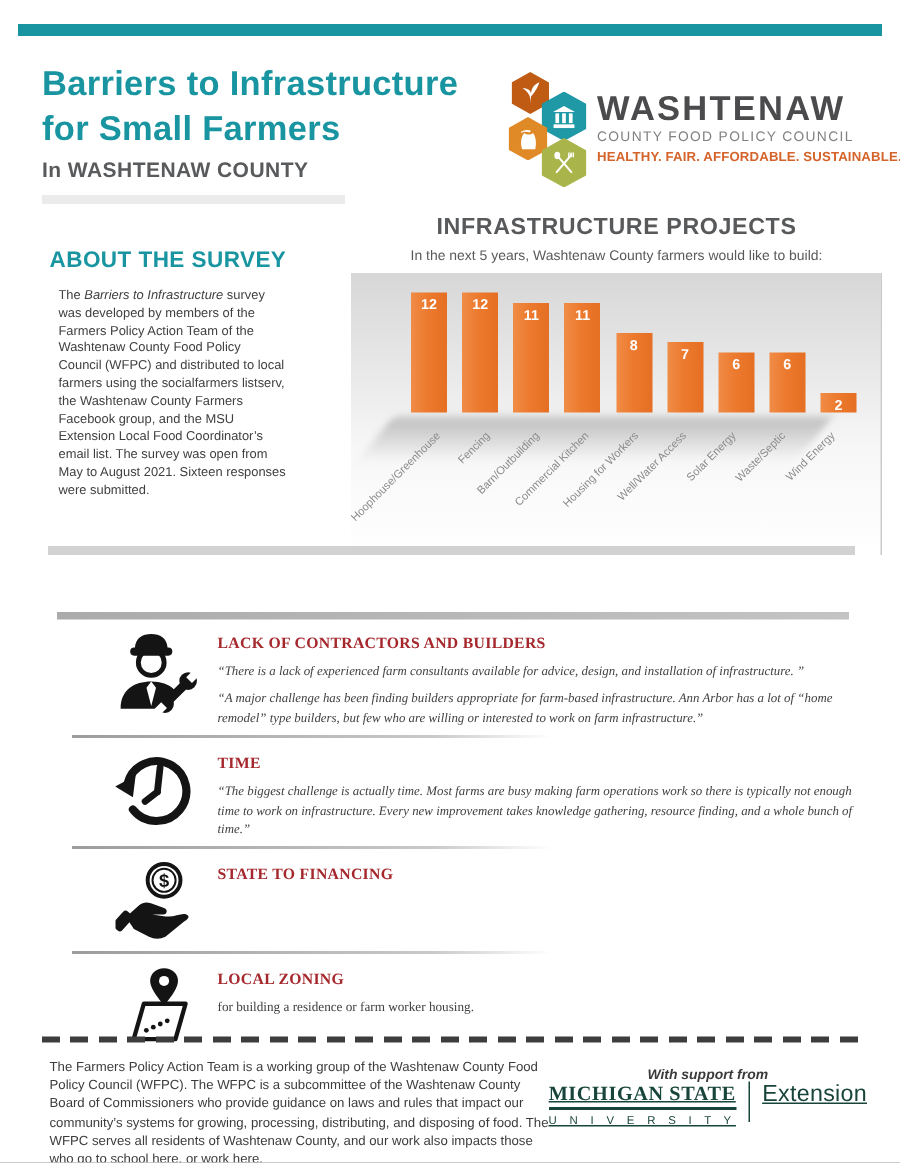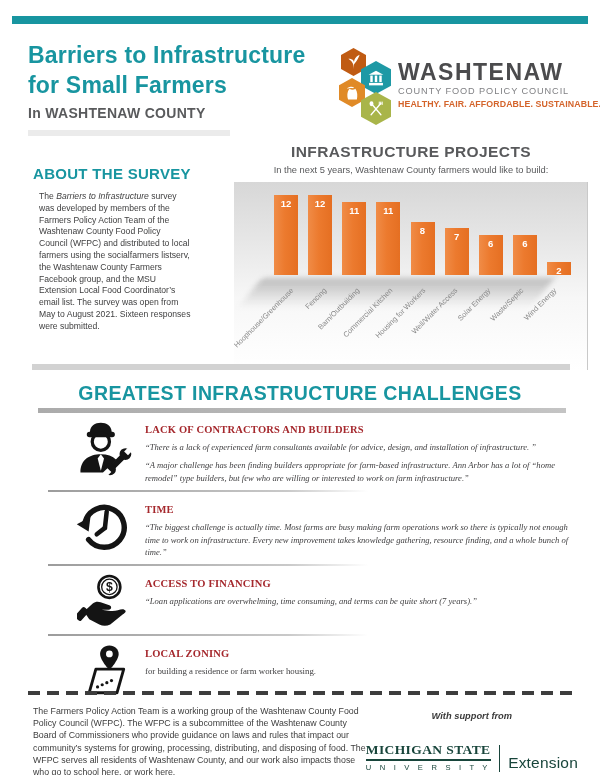--- a/index.html
+++ b/index.html
@@ -73,21 +73,21 @@
 
   
   .dashed-rule { position:absolute; top:691px; left:28px; width:546px; height:4px;
       background:repeating-linear-gradient(90deg,#3D3D3D 0 12px,transparent 12px 19px); }
 
   
   .footer { position:absolute; top:705px; left:33px; width:545px; display:flex; }
   .footer-text { width:338px; font-size:8.8px; line-height:12.2px; color:#3C3C3C; }
   .footer-right { flex:1; text-align:center; padding-top:6px; }
   .support { font-size:9.3px; font-style:italic; font-weight:bold; color:#3A3A3A; }
-  .msu { margin-top:21px; display:flex; align-items:flex-end; justify-content:center; gap:8px; color:#18453B; }
+  .msu { margin-top:0; display:flex; align-items:flex-start; justify-content:center; gap:8px; color:#18453B;text-decoration:underline; }
   .msu-left { text-align:center; }
   .msu-name { font-family:"Liberation Serif", serif; font-size:13.5px; font-weight:bold;
       letter-spacing:0.4px; border-bottom:2px solid #18453B; padding-bottom:1px; white-space:nowrap; }
   .msu-univ { font-size:7.6px; letter-spacing:3.2px; margin-top:2px; white-space:nowrap; }
   .msu-bar { width:1.5px; height:27px; background:#18453B; }
   .msu-ext { font-size:15.5px; color:#18453B; letter-spacing:0.2px; }
 </style>
 </head>
 <body>
 
@@ -190,21 +190,20 @@
           <div class="cat-label" style="left: calc(61.11% - 112px);">Well/Water Access</div>
           <div class="cat-label" style="left: calc(72.22% - 112px);">Solar Energy</div>
           <div class="cat-label" style="left: calc(83.33% - 112px);">Waste/Septic</div>
           <div class="cat-label" style="left: calc(94.44% - 112px);">Wind Energy</div>
         </div>
     </div>
   </div>
 
   <div class="mid-rule"></div>
 
-  <div class="ch-heading">GREATEST INFRASTRUCTURE CHALLENGES</div>
   <div class="ch-rule"></div>
 
   <div class="challenges">
 
     <div class="challenge-row">
       <div class="icon-col">
         <span class="ch-icon">
           <svg width="58" height="60" viewBox="0 0 64 66">
             <path d="M16 21 h25 a3 3 0 0 0 0 -6 h-0.5 C40 8 35 5 28.5 5 S17 8 16.5 15 H16 a3 3 0 0 0 0 6 Z" fill="#141414"></path>
             <circle cx="28.5" cy="26" r="9.5" fill="none" stroke="#141414" stroke-width="3.6"></circle>
@@ -254,22 +253,21 @@
           <svg width="56" height="56" viewBox="0 0 64 64">
             <circle cx="37" cy="17" r="12.5" fill="none" stroke="#141414" stroke-width="3"></circle>
             <circle cx="37" cy="17" r="8.8" fill="none" stroke="#141414" stroke-width="1.5"></circle>
             <text x="37" y="22" font-size="14" font-weight="bold" text-anchor="middle" fill="#141414" font-family="Liberation Sans, sans-serif">$</text>
             <path d="M8 45 L18 36 c3-2.5 6-2.5 9-1.5 l10 3.5 c3 1 2.6 5-0.6 5 H28 l10 1.5 c7 1 12-3 16-1.5 c3 1.2 1.5 3.5-1.5 5.2 L38 60 c-4 2-8.5 2-12.5 0 L14 54 Z" fill="#141414"></path>
             <rect x="1" y="40" width="9" height="16" rx="2.5" transform="rotate(42 5.5 48)" fill="#141414"></rect>
           </svg>
         </span>
       </div>
       <div class="ch-content">
-        <div class="ch-title">ACCESS TO FINANCING</div>
-        <p class="ch-quote">“Loan applications are overwhelming, time consuming, and terms can be quite short (7 years).”</p>
+        <div class="ch-title">STATE TO FINANCING</div>
       </div>
     </div>
     <div class="ch-divider"></div>
 
     <div class="challenge-row">
       <div class="icon-col">
         <span class="ch-icon">
           <svg width="54" height="56" viewBox="0 0 64 66">
             <path d="M12 60 L20 32 H53 L45 60 Z" fill="none" stroke="#141414" stroke-width="3.4" stroke-linejoin="round"></path>
             <g fill="#141414">

